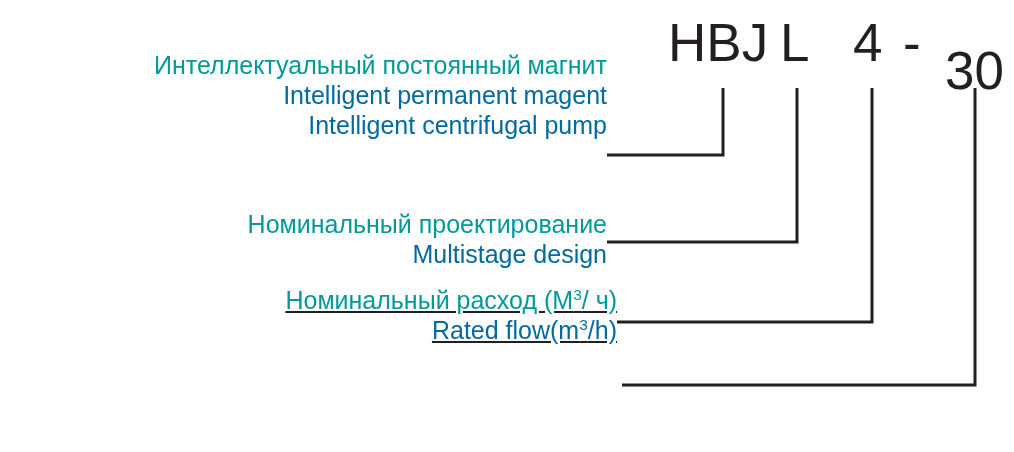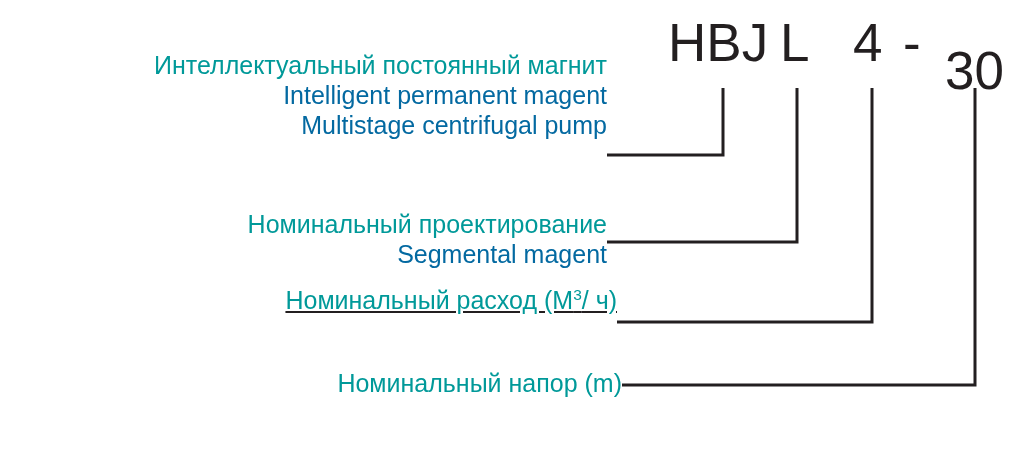--- a/index.html
+++ b/index.html
@@ -100,29 +100,29 @@
     <path d="M 607 242 L 797 242 L 797 88" stroke="#231f20" stroke-width="3" fill="none"></path>
 
     <path d="M 617 322 L 872 322 L 872 88" stroke="#231f20" stroke-width="3" fill="none"></path>
 
     <path d="M 622 385 L 975 385 L 975 88" stroke="#231f20" stroke-width="3" fill="none"></path>
   </svg>
 
   <div class="label-block" id="block-1">
     <div class="ru">Интеллектуальный постоянный магнит</div>
     <div class="en">Intelligent permanent magent</div>
-    <div class="en">Multistage centrifugal pump</div>
+    <div class="en">Intelligent centrifugal pump</div>
   </div>
 
   <div class="label-block" id="block-2">
     <div class="ru">Номинальный проектирование</div>
-    <div class="en">Segmental magent</div>
+    <div class="en">Multistage design</div>
   </div>
 
   <div class="label-block" id="block-3">
     <div class="ru">Номинальный расход (М<sup>3</sup>/ ч)</div>
+    <div class="en">Rated flow(m<sup>3</sup>/h)</div>
   </div>
 
   <div class="label-block" id="block-4">
-    <div class="ru">Номинальный напор (m)</div>
   </div>
 
 </div>
 
 </body></html>

